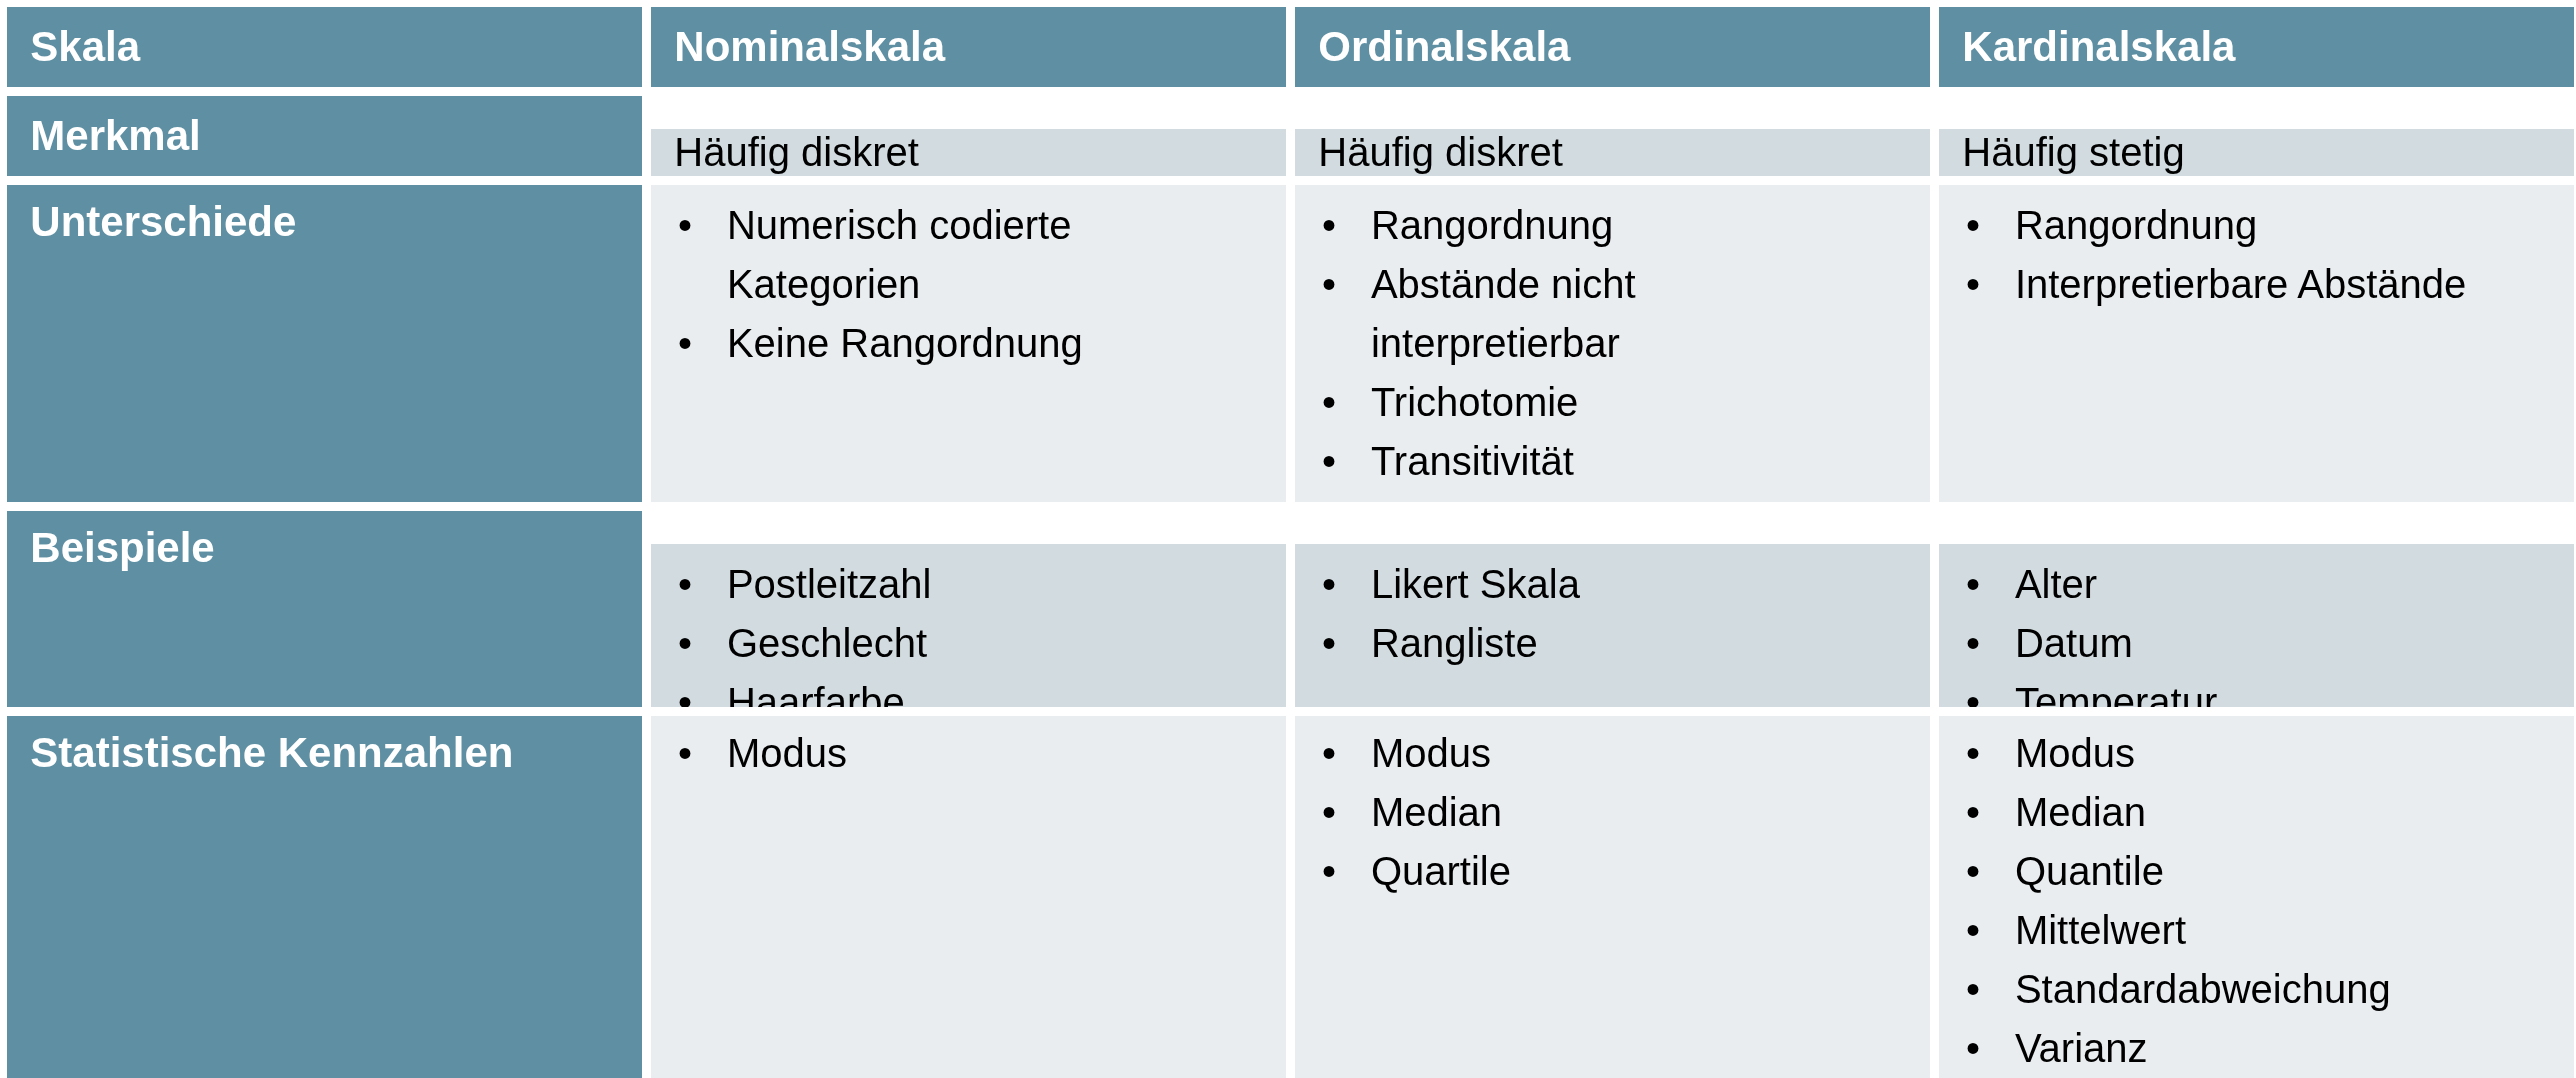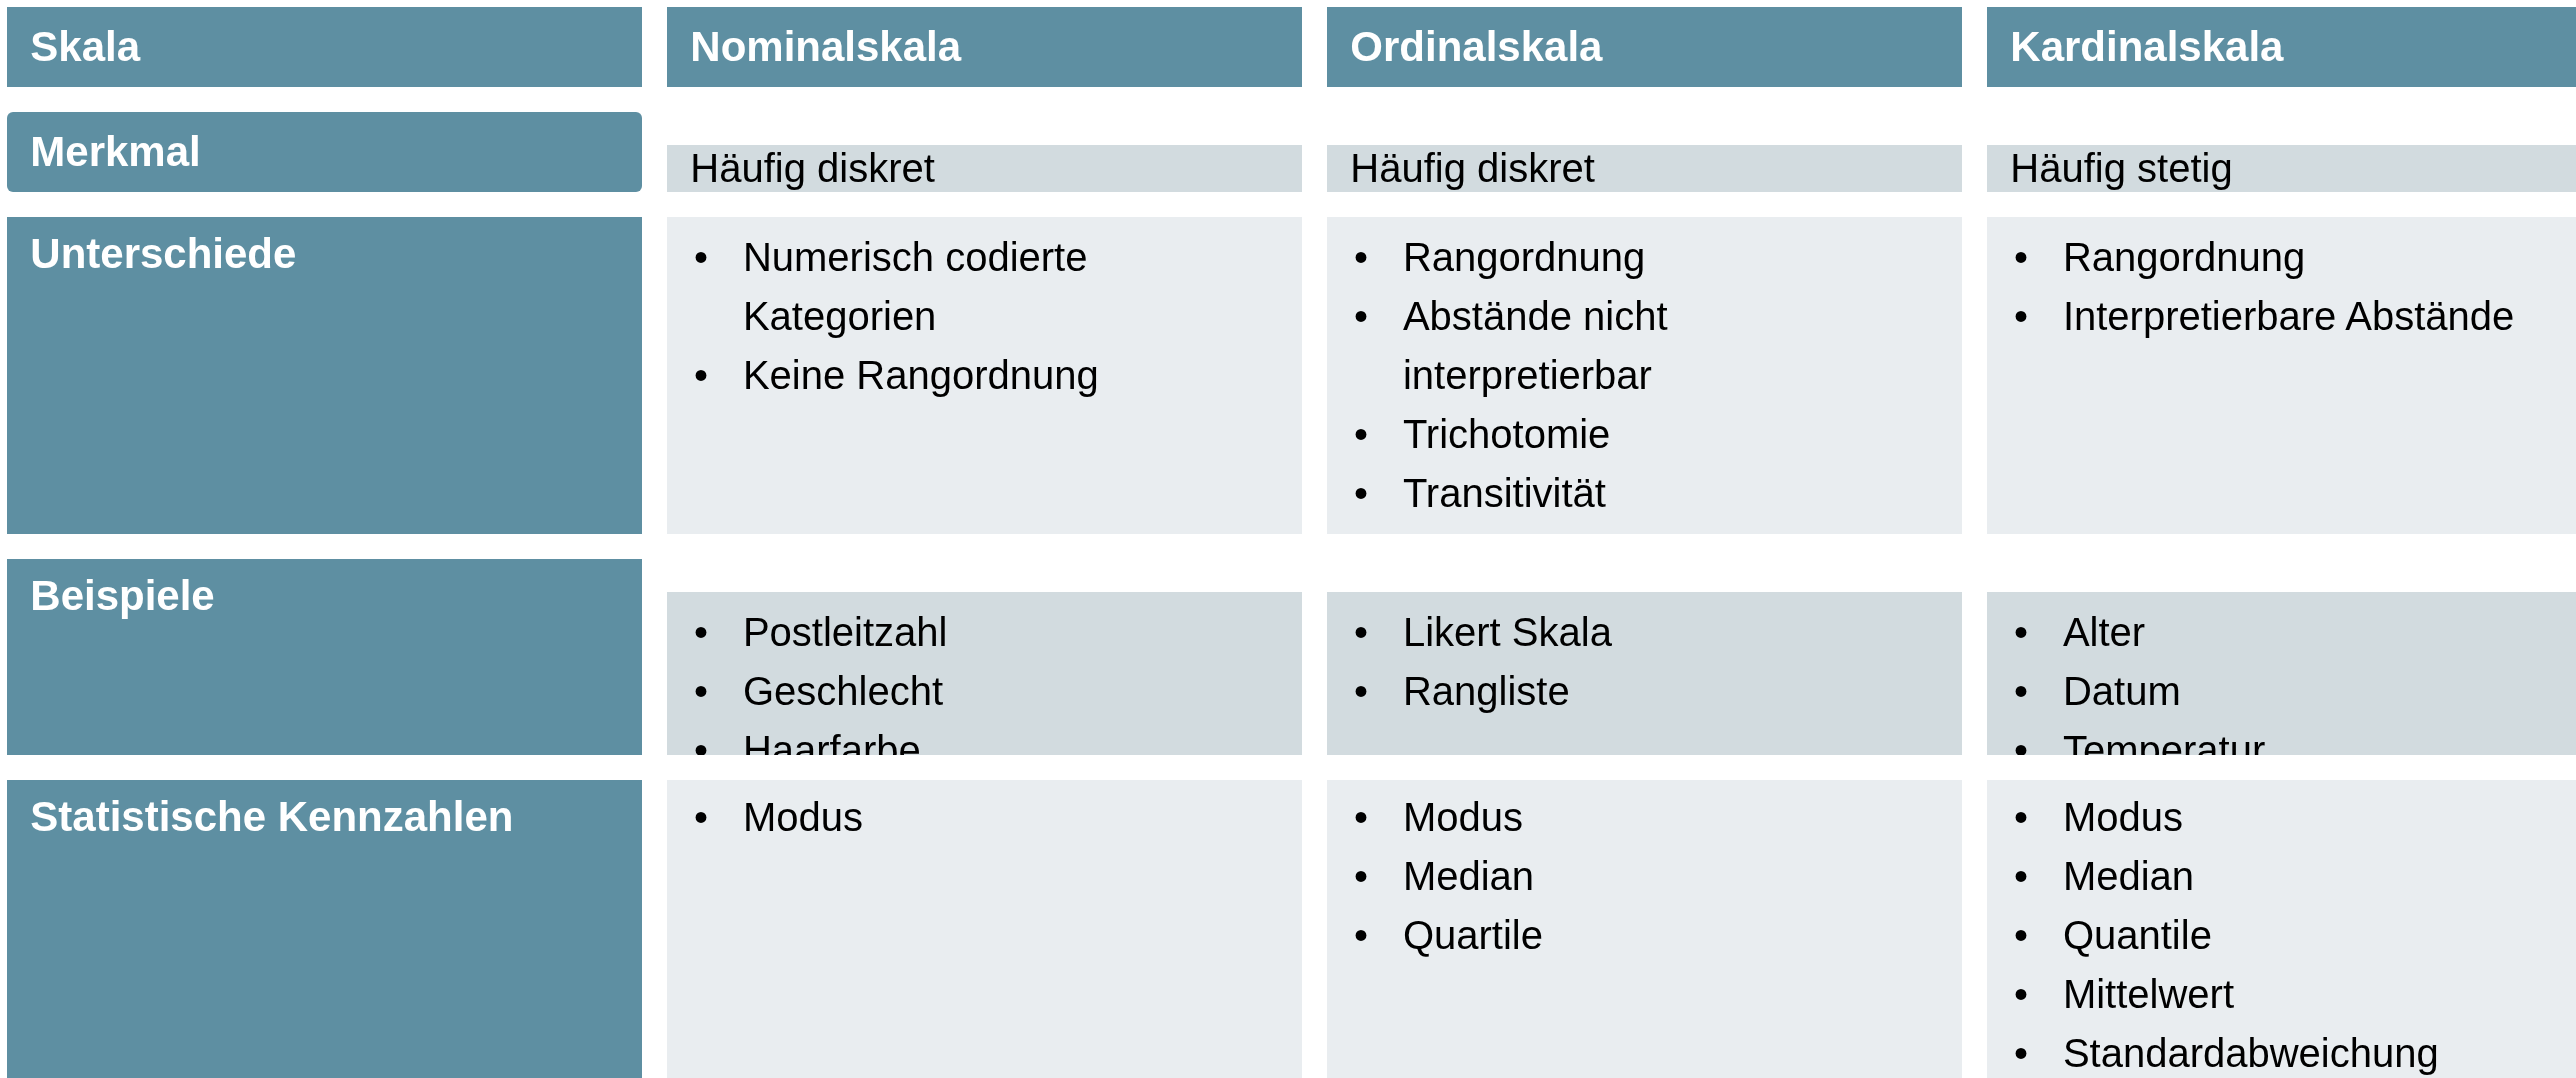--- a/index.html
+++ b/index.html
@@ -8,21 +8,21 @@
     background: #ffffff;
   }
   .table-wrap {
     width: 2576px;
     height: 1079px;
     background: var(--border-color, #ffffff);
     box-sizing: border-box;
     display: grid;
     grid-template-columns: 635px 635px 635px 635px;
     grid-template-rows: 80px 80px 317px 196px 362px;
-    gap: 25px;
+    gap: 9px;
     padding: 7.3px;
     font-family: "Liberation Sans", sans-serif;
   }
   .cell {
     box-sizing: border-box;
     overflow: hidden;
   }
   .head {
     background: var(--header-bg, #5e8fa2);
     color: var(--header-text, #ffffff);
@@ -32,21 +32,21 @@
     align-items: center;
     padding-left: 23px;
   }
   .label {
     background: var(--header-bg, #5e8fa2);
     color: var(--header-text, #ffffff);
     font-size: 42px;
     font-weight: bold;
     padding-left: 23px;
   }
-  .label.mid { display: flex; align-items: center; border-radius: 6px; }
+  .label.mid { display: flex; align-items: center; }
   .label.top { padding-top: 12.7px; }
   .data {
     color: var(--body-text, #000000);
     font-size: 40px;
   }
   .band-dark  { background: var(--row-dark,  #d2dbdf); margin-top: 33px; }
   .band-light { background: var(--row-light, #e9edf0); }
   .single {
     display: flex;
     align-items: center;

